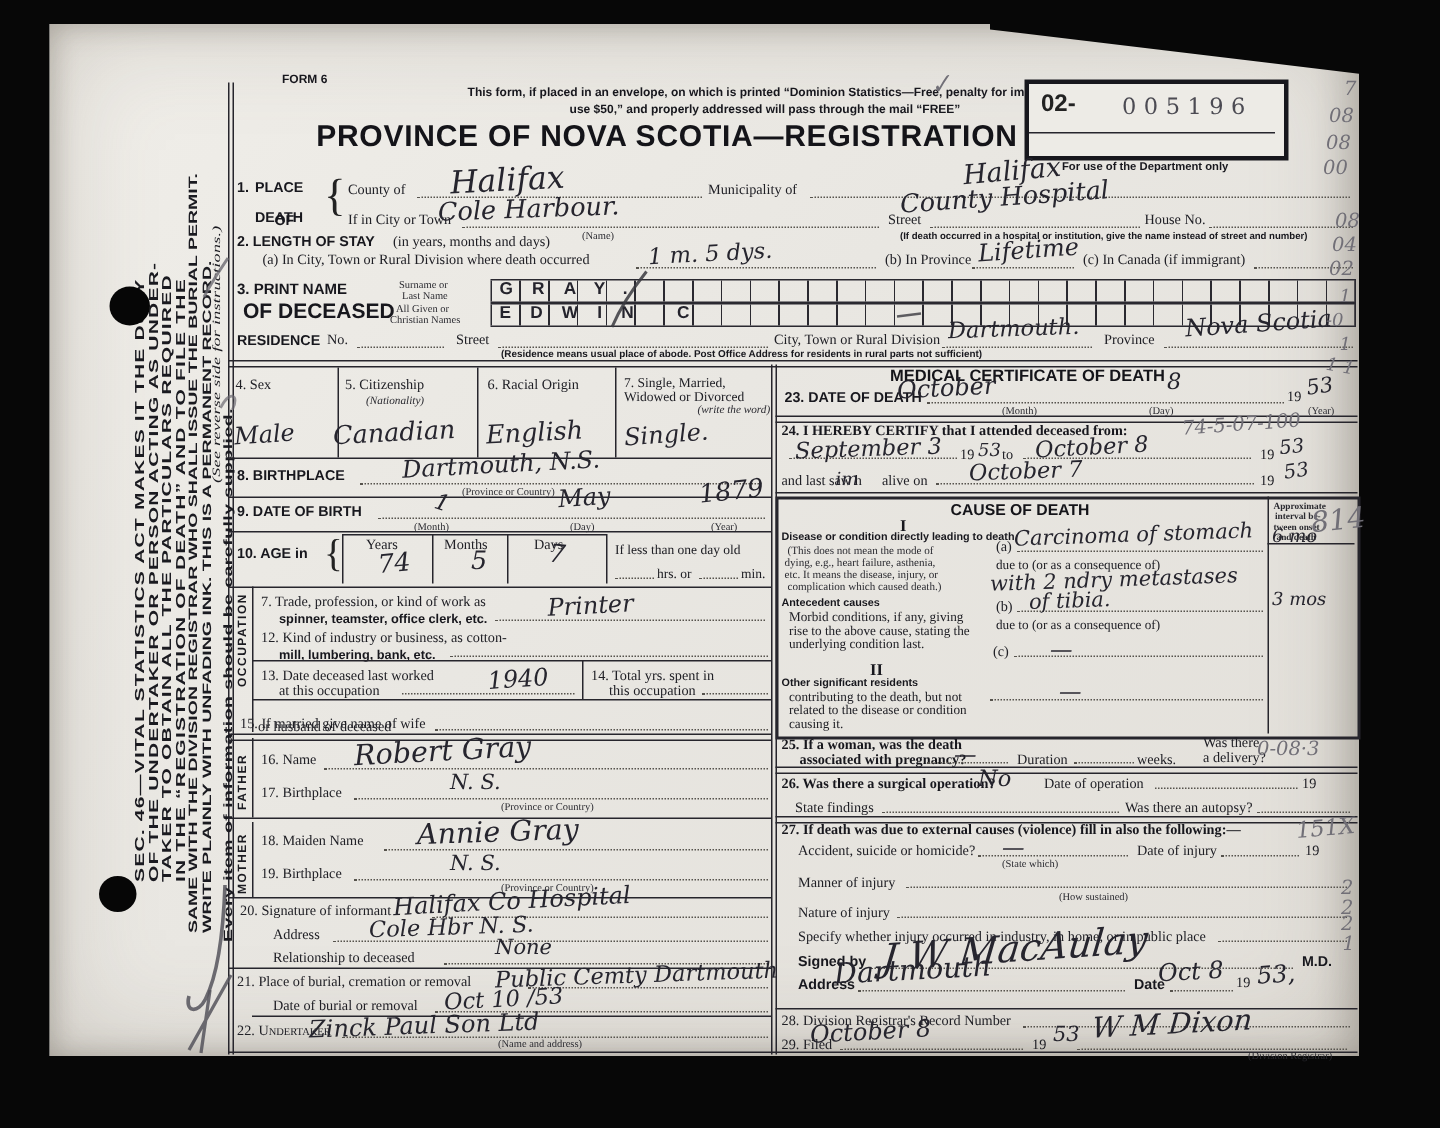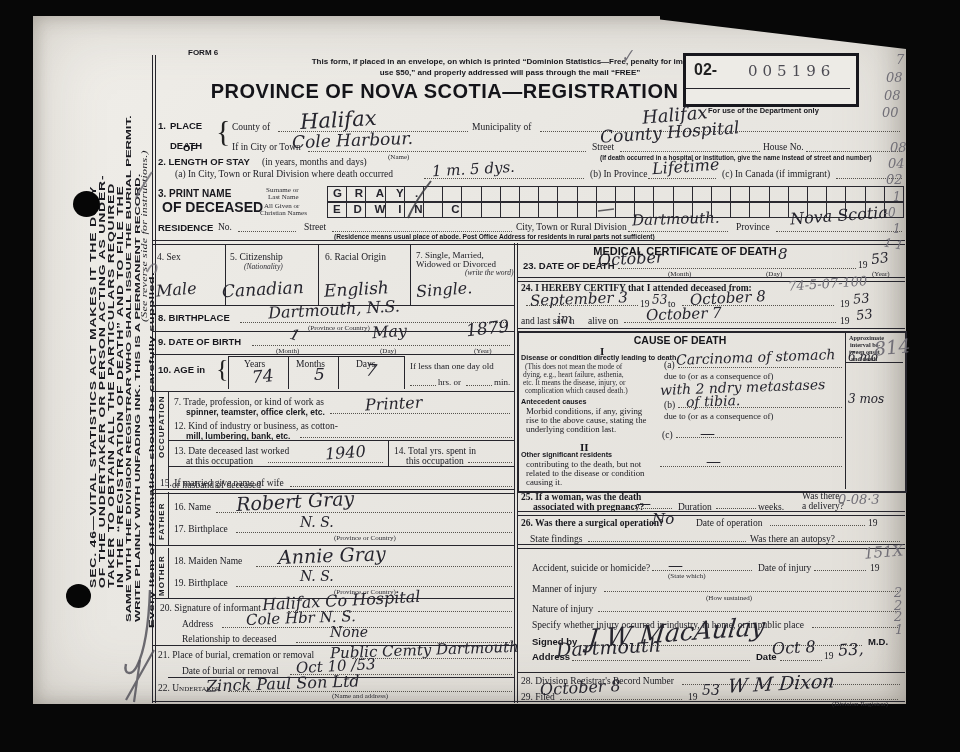--- a/index.html
+++ b/index.html
@@ -339,20 +339,21 @@
   <span class="a hw" style="left:652px;top:510px;font-size:15px;">No</span>
   <span class="a sr" style="left:696px;top:518px;">Date of operation</span>
   <div class="a dl" style="left:770px;top:525px;width:95px;"></div>
   <span class="a sr" style="left:868px;top:518px;">19</span>
   <span class="a sr" style="left:530px;top:534px;">State findings</span>
   <div class="a dl" style="left:588px;top:541px;width:158px;"></div>
   <span class="a sr" style="left:750px;top:534px;">Was there an autopsy?</span>
   <div class="a dl" style="left:838px;top:541px;width:62px;"></div>
   <div class="a dbl" style="left:517px;top:544px;width:388px;"></div>
 
+  <span class="a srb" style="left:521px;top:549px;">27. If death was due to external causes (violence) fill in also the following:—</span>
   <span class="a pc" style="left:864px;top:543px;font-size:15px;transform:rotate(-5deg);">151X</span>
   <span class="a sr" style="left:532px;top:563px;">Accident, suicide or homicide?</span>
   <div class="a dl" style="left:652px;top:570px;width:100px;"></div>
   <span class="a hw" style="left:668px;top:556px;font-size:15px;">—</span>
   <span class="a cp" style="left:668px;top:572px;">(State which)</span>
   <span class="a sr" style="left:758px;top:563px;">Date of injury</span>
   <div class="a dl" style="left:814px;top:570px;width:52px;"></div>
   <span class="a sr" style="left:870px;top:563px;">19</span>
   <span class="a sr" style="left:532px;top:584px;">Manner of injury</span>
   <div class="a dl" style="left:604px;top:591px;width:294px;"></div>

